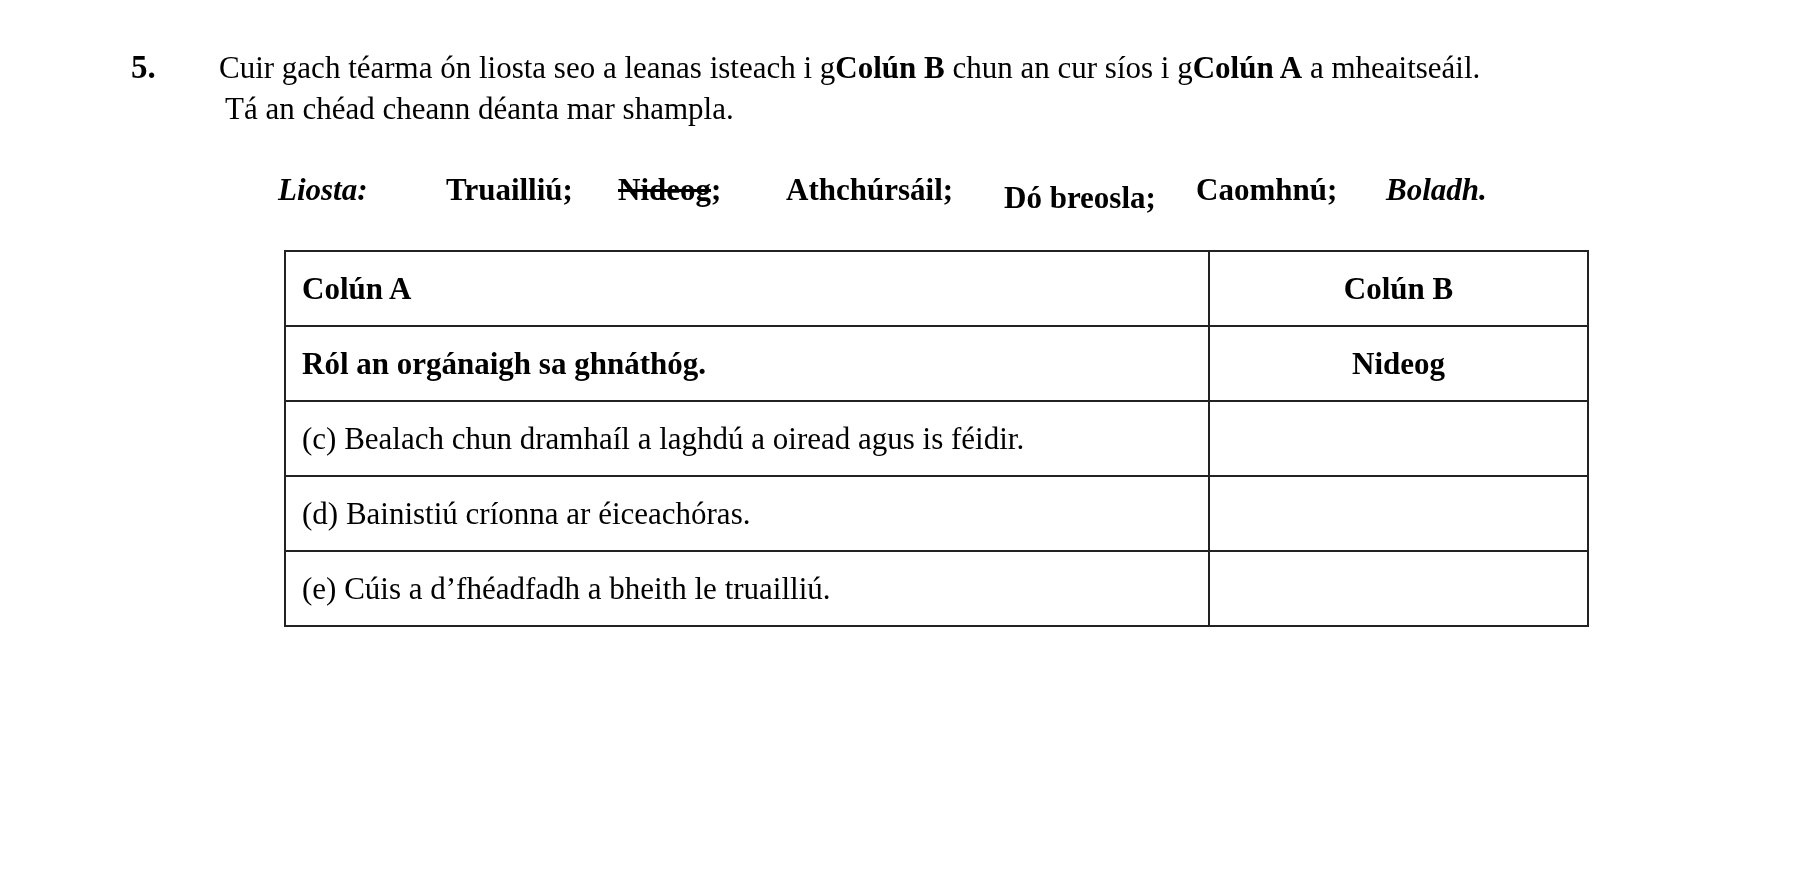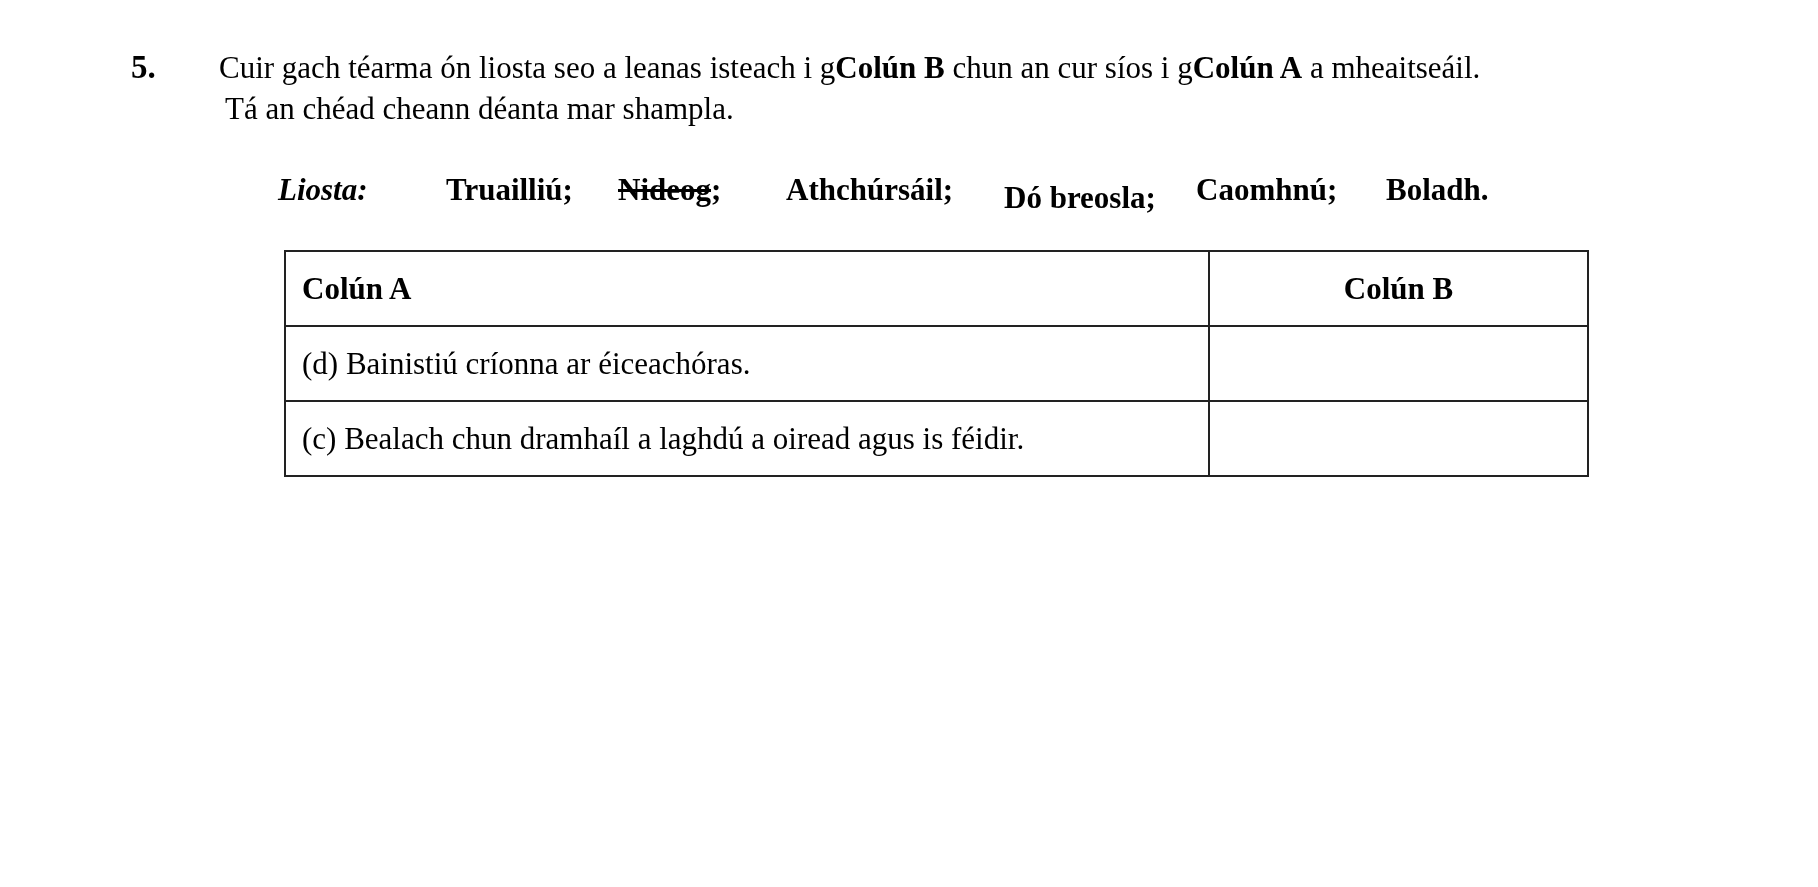--- a/index.html
+++ b/index.html
@@ -46,35 +46,43 @@
 
 <div class="qline qline2">Tá an chéad cheann déanta mar shampla.</div>
 
 <div class="liosta">
   <span class="lbl" style="left:0px;">Liosta:</span>
   <span style="left:152px;margin-left:16px;">Truailliú;</span>
   <span style="left:340px;"><span class="struck" style="position:static;">Nideog</span><span style="position:static;">;</span></span>
   <span style="left:508px;">Athchúrsáil;</span>
   <span style="left:726px;margin-top:8px;">Dó breosla;</span>
   <span style="left:918px;">Caomhnú;</span>
-  <span style="left:1108px;">Boladh.</span>
+  <span style="left:1108px;font-style:italic;">Boladh.</span>
 </div>
 
 <table class="match">
   <colgroup>
       <col class="a">
       <col class="b">
     </colgroup>
   <tbody>
       <tr>
     <td class="bold">Colún A</td>
     <td class="bold center">Colún B</td>
   </tr>
   <tr>
+    <td class="bold">Ról an orgánaigh sa ghnáthóg.</td>
+    <td class="bold center">Nideog</td>
+  </tr>
+  <tr>
+    <td>(c) Bealach chun dramhaíl a laghdú a oiread agus is féidir.</td>
+    <td class="center"></td>
+  </tr>
+  <tr>
     <td>(d) Bainistiú críonna ar éiceachóras.</td>
     <td class="center"></td>
   </tr>
   <tr>
-    <td>(c) Bealach chun dramhaíl a laghdú a oiread agus is féidir.</td>
+    <td>(e) Cúis a d’fhéadfadh a bheith le truailliú.</td>
     <td class="center"></td>
   </tr>
 </tbody>
   </table>
 
 </body></html>

